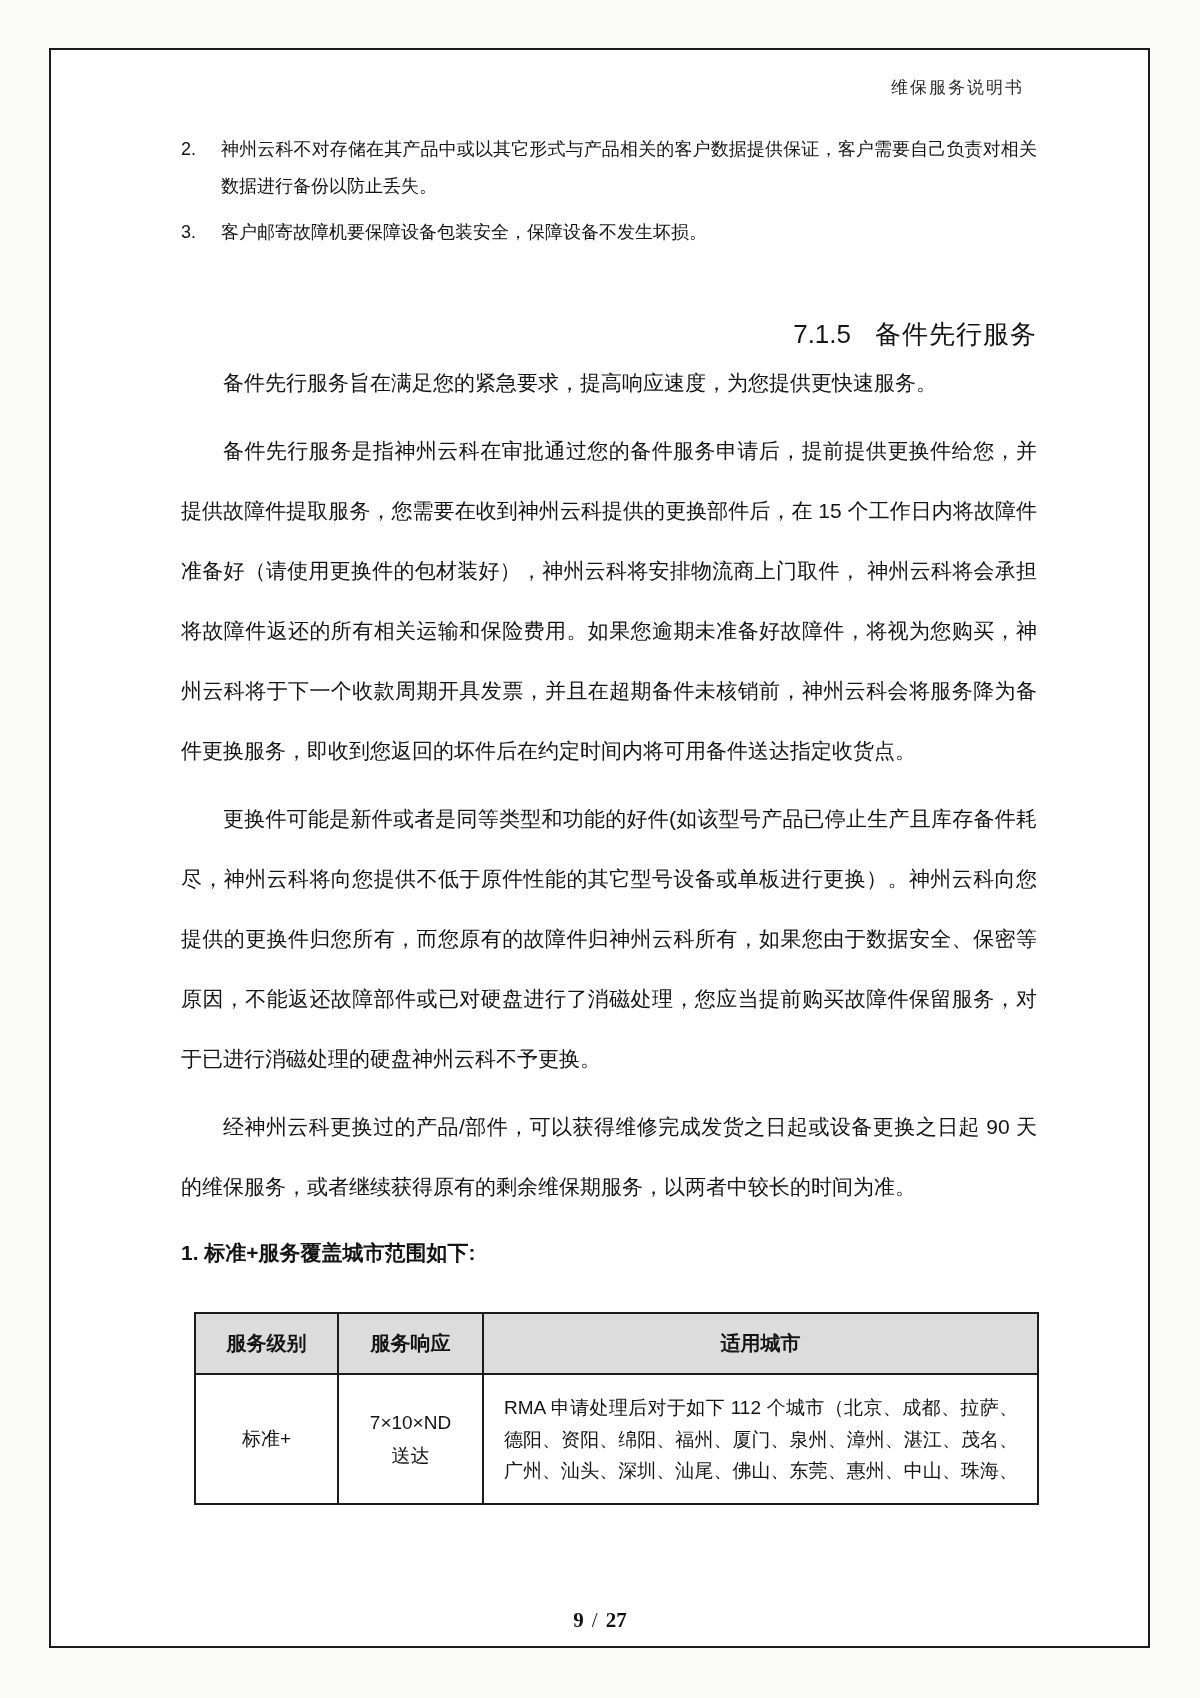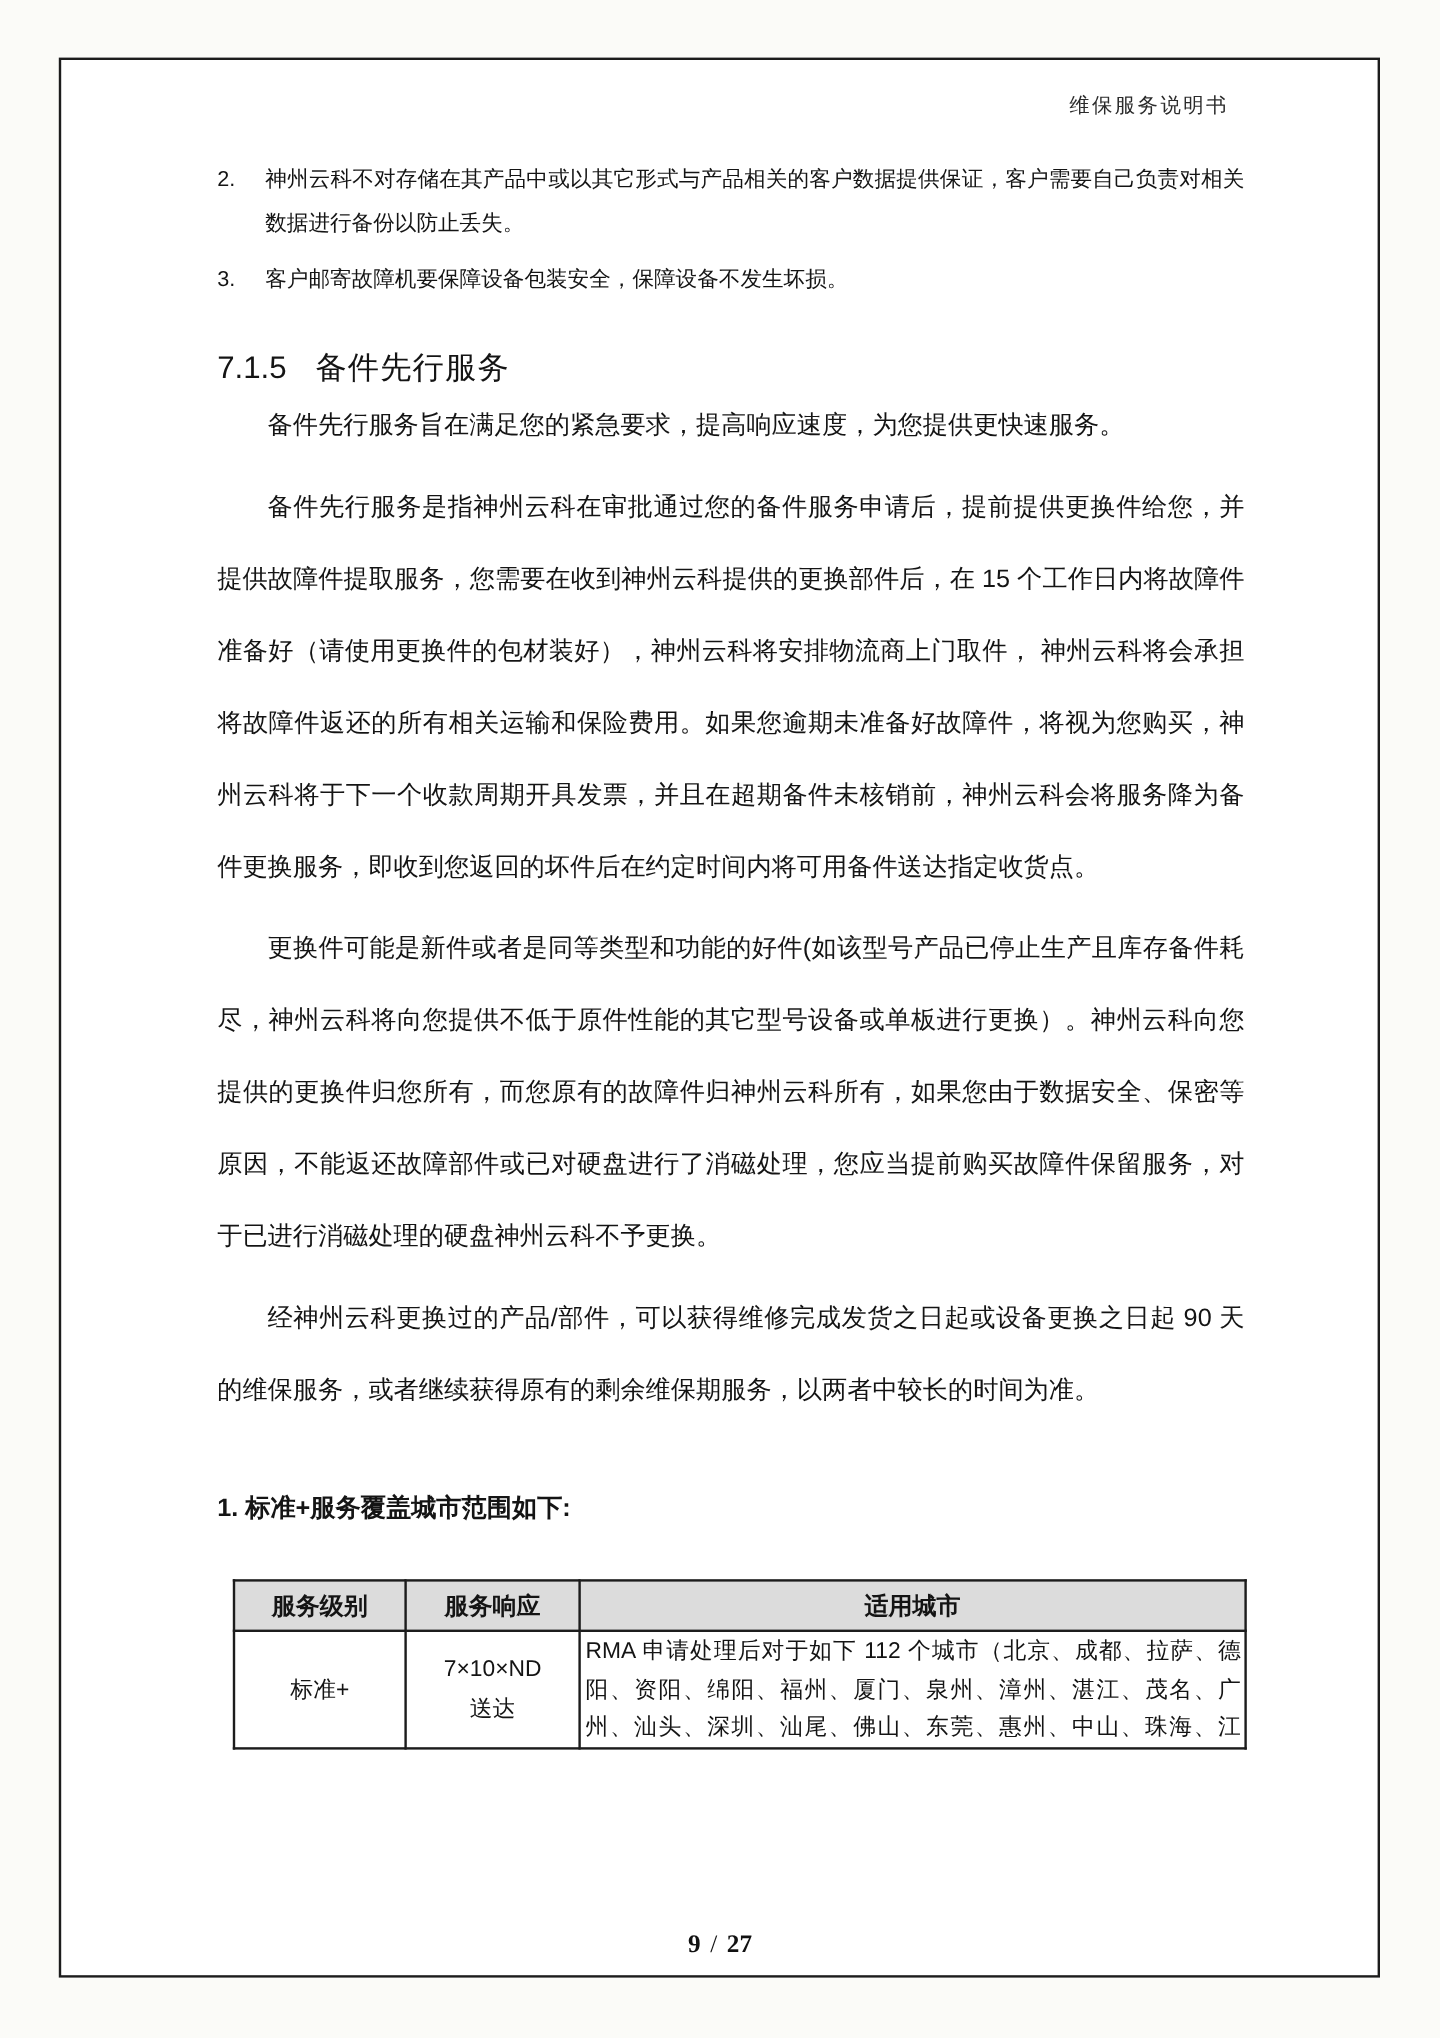--- a/index.html
+++ b/index.html
@@ -20,36 +20,36 @@
   }
   .content{
     position:absolute;left:181px;top:49px;width:856px;
   }
   
   .numbered-list{margin-top:82px;}
   .list-item{display:flex;font-size:18px;line-height:37px;margin-bottom:9px;}
   .list-item .num{flex:0 0 40px;}
   .list-item .txt{flex:1 1 auto;text-align:justify;}
   
-  .section-heading{margin-top:36px;font-size:26px;line-height:38px;font-weight:400;white-space:nowrap;}
+  .section-heading{margin-top:64px;font-size:26px;line-height:38px;font-weight:400;white-space:nowrap;text-align:right;}
   .section-heading .sec-num{margin-right:24px;}
   .section-heading .sec-title{letter-spacing:1px;}
   
   .para{
     font-size:21px;line-height:60px;margin:0 0 8px 0;
     text-align:justify;text-indent:42px;
   }
   
-  .subheading{margin-top:52px;font-size:21px;line-height:32px;font-weight:bold;}
+  .subheading{margin-top:20px;font-size:21px;line-height:32px;font-weight:bold;}
   
   .svc-table{
     margin:43px 0 0 13px;border-collapse:collapse;table-layout:fixed;width:843px;
   }
   .svc-table th,.svc-table td{
-    border:2px solid #1c1c1c;box-sizing:border-box;padding:0;
+    border:2px solid #1c1c1c;box-sizing:border-box;padding:16px;
   }
   .svc-table th{
     background:#dcdcdc;font-size:20px;font-weight:bold;height:42px;text-align:center;
   }
   .col-level{width:143px;}
   .col-response{width:145px;}
   .col-cities{width:555px;}
   .cell-level{text-align:center;font-size:19px;height:95px;vertical-align:middle;}
   .cell-response{text-align:center;font-size:19px;line-height:33px;vertical-align:middle;}
   .cell-response .resp-line{display:block;}

